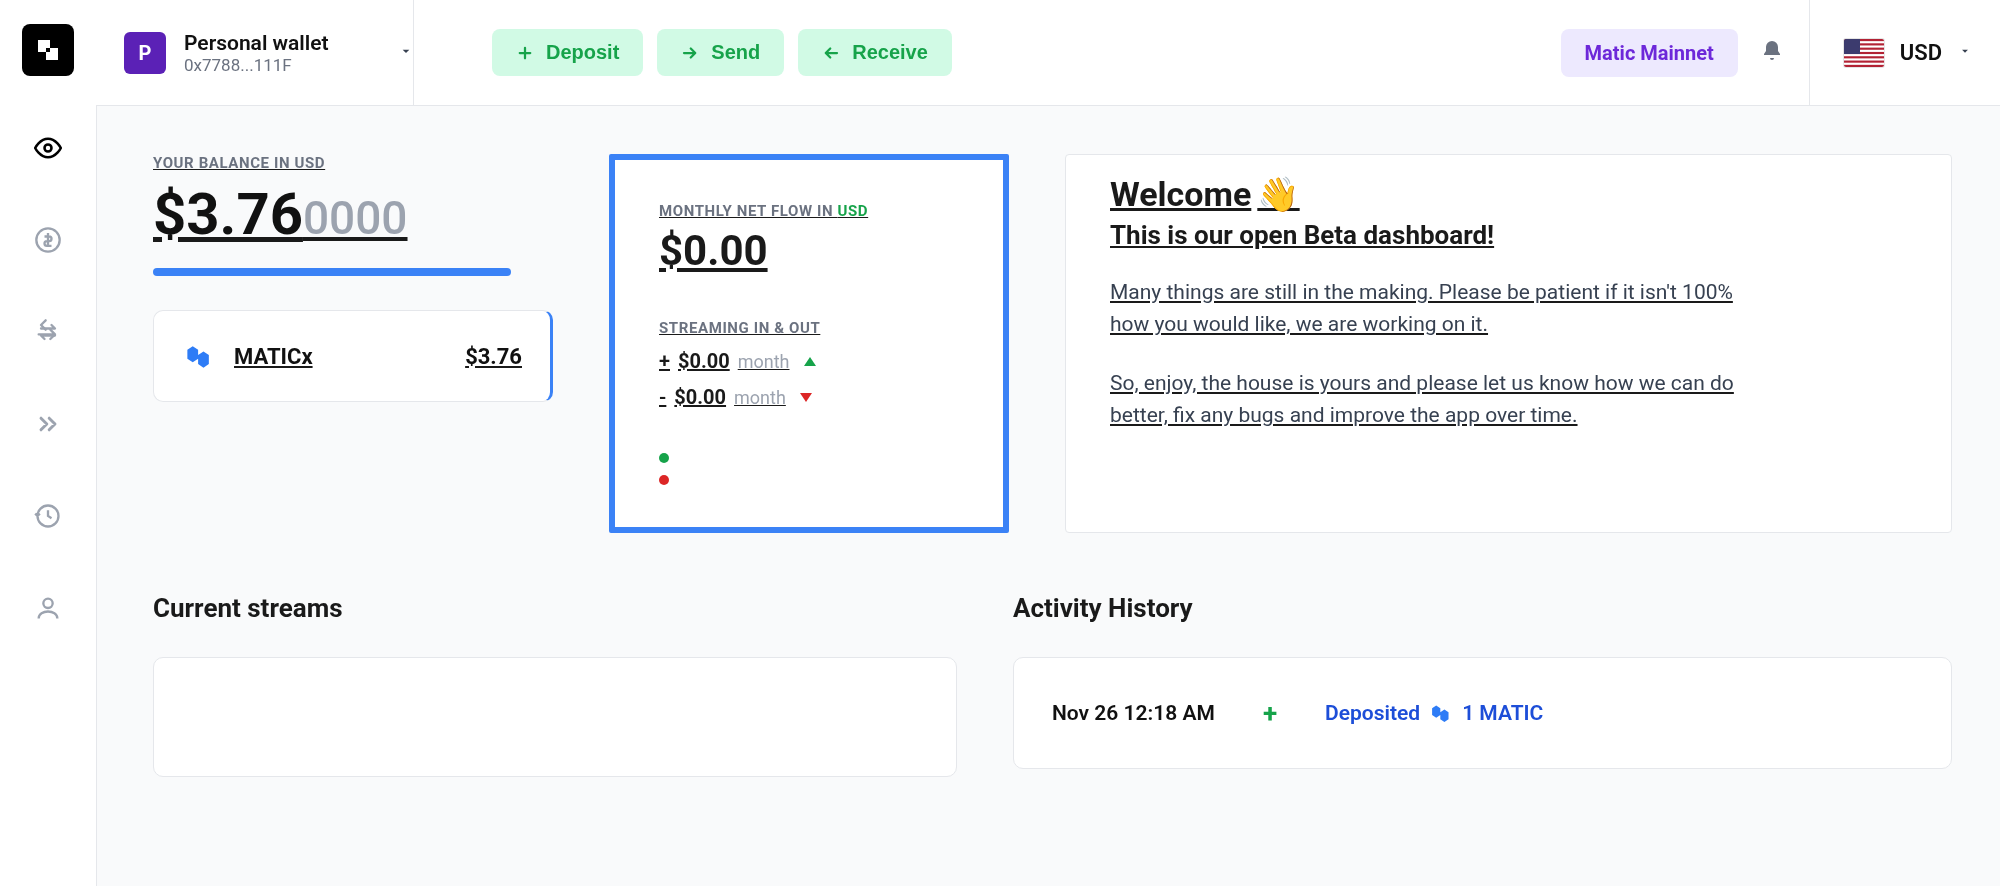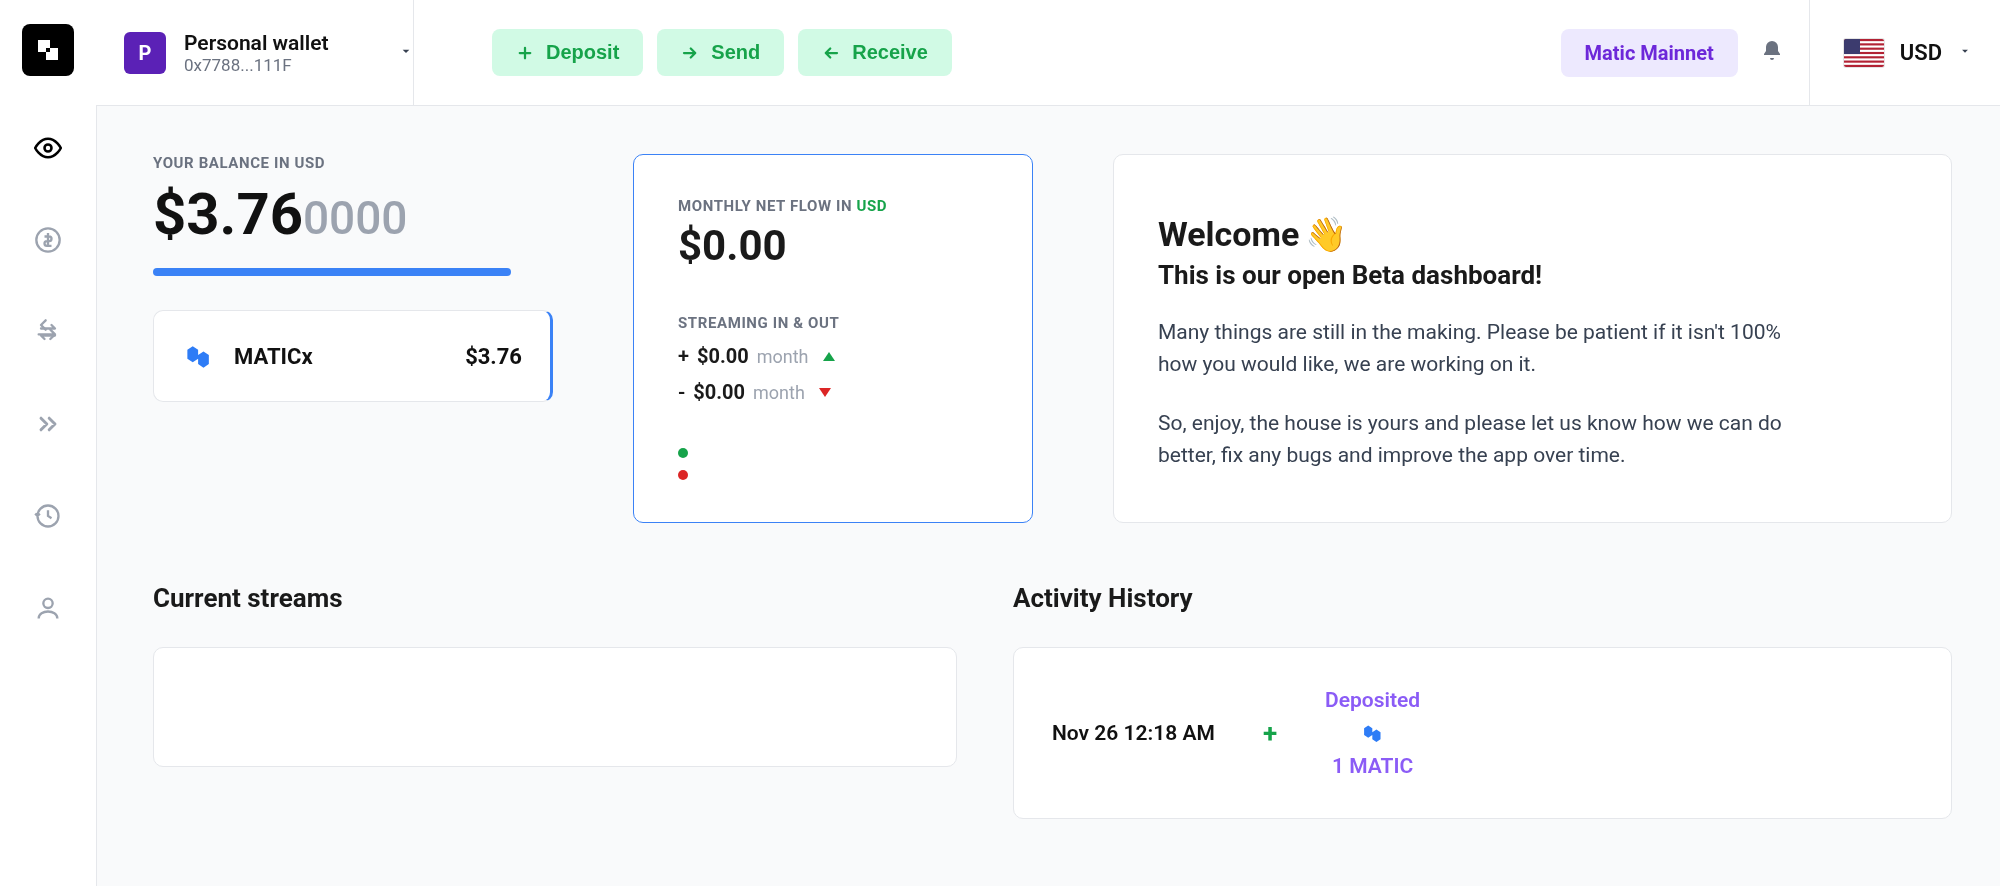--- a/index.html
+++ b/index.html
@@ -29,62 +29,62 @@
 .action-btn svg { width: 18px; height: 18px; }
 .header-right { margin-left: auto; display: flex; align-items: center; gap: 22px; }
 .network-badge { background: #ede9fe; color: #6d28d9; padding: 12px 24px; border-radius: 8px; font-weight: 700; font-size: 20px; cursor: pointer; }
 .bell { color: #6b7280; cursor: pointer; margin-right: 14px; }
 .currency { display: flex; align-items: center; gap: 16px; cursor: pointer; margin-left: 24px; }
 .flag { width: 40px; height: 28px; border-radius: 2px; overflow: hidden; box-shadow: 0 0 0 1px rgba(0,0,0,0.1); }
 .currency-label { font-size: 22px; font-weight: 600; color: #111; }
 
 
 .main { position: absolute; left: 96px; top: 106px; right: 0; bottom: 0; background: #f9fafb; padding: 48px 48px 0 56px; border-left: 1px solid #e5e7eb; }
-.top-row { display: flex; gap: 80px; }
+.top-row { display: flex; gap: 56px; text-decoration: underline; }
 
 .balance-block { width: 400px; }
 .label-sm { font-size: 15px; font-weight: 700; letter-spacing: 0.04em; color: #6b7280; text-transform: uppercase; }
 .label-sm .usd { color: #16a34a; }
 .balance-val { font-size: 58px; font-weight: 700; color: #111; margin-top: 8px; display: flex; align-items: baseline; }
 .balance-val .faded { color: #9ca3af; font-size: 46px; font-weight: 500; }
 .progress { height: 8px; background: #3b82f6; border-radius: 4px; margin-top: 20px; width: 358px; }
 .token-card { margin-top: 34px; border: 1px solid #e5e7eb; border-radius: 10px; padding: 28px 28px; display: flex; align-items: center; gap: 18px; border-right: 3px solid #3b82f6; background: #fff; }
 .token-icon { width: 34px; height: 34px; }
 .token-name { font-size: 22px; font-weight: 700; color: #111; }
 .token-amt { margin-left: auto; font-size: 22px; font-weight: 700; color: #111; }
 
-.flow-card { border: 1px solid #3b82f6; border-radius: 10px; padding: 42px 44px; width: 400px; background: #fff; }
+.flow-card { border: 6px solid #3b82f6; border-radius: 2px; padding: 42px 44px; width: 400px; background: #fff; }
 .flow-val { font-size: 42px; font-weight: 700; margin-top: 6px; }
 .stream-section { margin-top: 44px; }
 .stream-row { display: flex; align-items: center; gap: 8px; margin-top: 12px; font-size: 20px; }
 .stream-sign { font-weight: 600; }
 .stream-amt { font-weight: 700; }
 .stream-period { color: #9ca3af; font-size: 18px; }
 .tri-up { width: 0; height: 0; border-left: 6px solid transparent; border-right: 6px solid transparent; border-bottom: 9px solid #16a34a; margin-left: 6px; }
 .tri-down { width: 0; height: 0; border-left: 6px solid transparent; border-right: 6px solid transparent; border-top: 9px solid #dc2626; margin-left: 6px; }
 .dots { margin-top: 44px; display: flex; flex-direction: column; gap: 12px; }
 .dot { width: 10px; height: 10px; border-radius: 50%; }
 .dot.g { background: #16a34a; }
 .dot.r { background: #dc2626; }
 
-.welcome-card { border: 1px solid #e5e7eb; border-radius: 10px; padding: 58px 44px 44px; flex: 1; background: #fff; }
+.welcome-card { border: 1px solid #e5e7eb; border-radius: 4px; padding: 18px 44px 44px; flex: 1; background: #fff; }
 .welcome-h { font-size: 34px; font-weight: 700; line-height: 1.25; display: flex; align-items: center; gap: 6px; }
 .welcome-sub { font-size: 26px; font-weight: 700; margin-top: 4px; }
 .welcome-p { font-size: 21px; color: #374151; margin-top: 26px; line-height: 1.55; max-width: 640px; }
 .feedback-btn { margin-top: 60px; background: #22c55e; color: #fff; font-weight: 700; font-size: 22px; padding: 26px 36px; border: none; border-radius: 8px; cursor: pointer; }
 
 .bottom-row { display: flex; gap: 56px; margin-top: 60px; }
 .section-h { font-size: 26px; font-weight: 700; margin-bottom: 34px; }
 .streams-col { width: 804px; }
 .history-col { flex: 1; }
 .empty-card { border: 1px solid #e5e7eb; border-radius: 10px; height: 120px; background: #fff; }
 .history-card { border: 1px solid #e5e7eb; border-radius: 10px; background: #fff; padding: 40px 38px; display: flex; align-items: center; gap: 48px; }
 .hist-time { font-size: 21px; font-weight: 600; color: #111; }
 .hist-plus { color: #16a34a; font-size: 26px; font-weight: 700; }
-.hist-desc { font-size: 21px; font-weight: 600; color: #8b5cf6; display: flex; align-items: center; gap: 8px; flex-direction: column; }
+.hist-desc { font-size: 21px; font-weight: 600; color: #1d4ed8; display: flex; align-items: center; gap: 8px; }
 </style>
 </head>
 <body>
 
 <div class="sidebar">
   <div class="logo">
     <svg viewBox="0 0 32 32" fill="none">
         <rect x="6" y="6" width="12" height="12" fill="#fff"></rect>
         <rect x="14" y="14" width="12" height="12" fill="#fff"></rect>
         <rect x="14" y="14" width="4" height="4" fill="#000"></rect>

